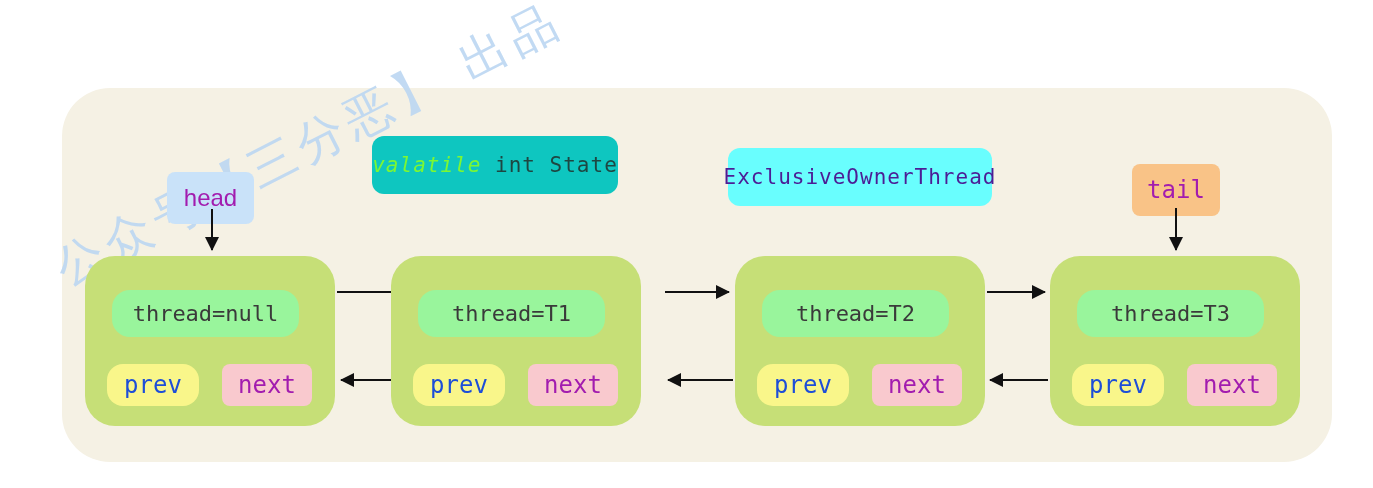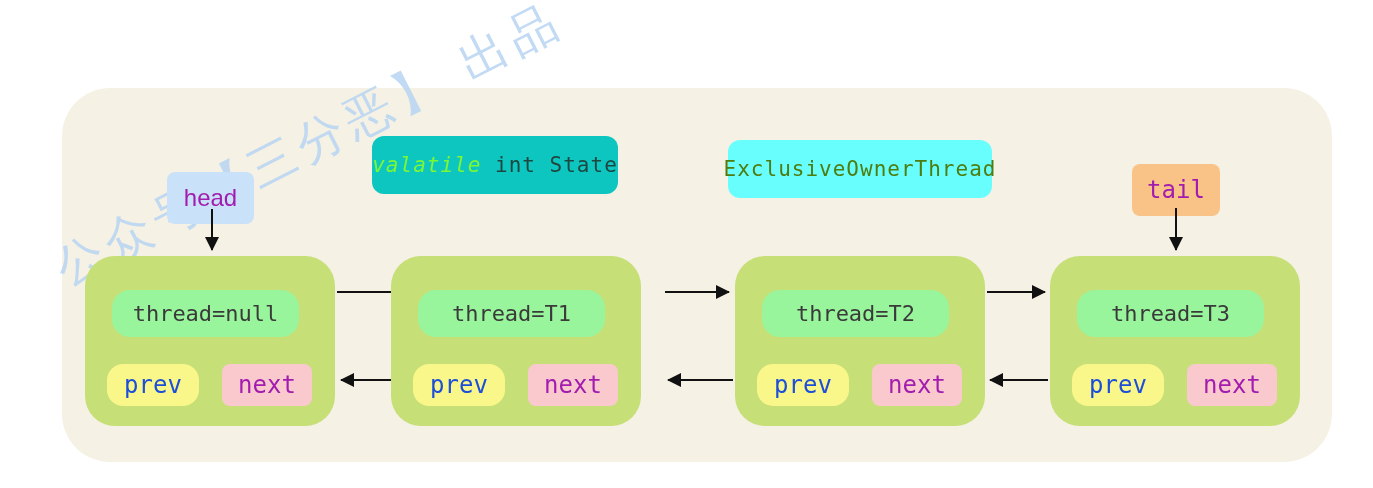--- a/index.html
+++ b/index.html
@@ -42,25 +42,25 @@
     background:var(--state_bg,#0EC6C0);
     border-radius:12px;
     display:flex;align-items:center;justify-content:center;
     font-size:21px;letter-spacing:1px;white-space:pre;
     color:#1E4742;
     z-index:3;
   }
   .state-box .kw{color:var(--state_keyword,#7CF733);white-space:pre;font-style:italic;}
   .state-box .rest{white-space:pre;}
   .owner-box{
-    position:absolute;left:728px;top:140px;width:264px;height:58px;
+    position:absolute;left:728px;top:148px;width:264px;height:58px;
     background:var(--owner_bg,#69FEFE);
     border-radius:12px;
     display:flex;align-items:center;justify-content:center;
-    font-size:21px;letter-spacing:1px;color:#4d7c0f;
+    font-size:21px;letter-spacing:1px;color:#4c1d95;
     z-index:3;
   }
   .ptr{
     position:absolute;height:52px;
     display:flex;align-items:center;justify-content:center;
     border-radius:8px;font-size:24px;color:#a21caf;
     z-index:3;
   }
   .ptr.head{
     left:167px;top:172px;width:87px;

